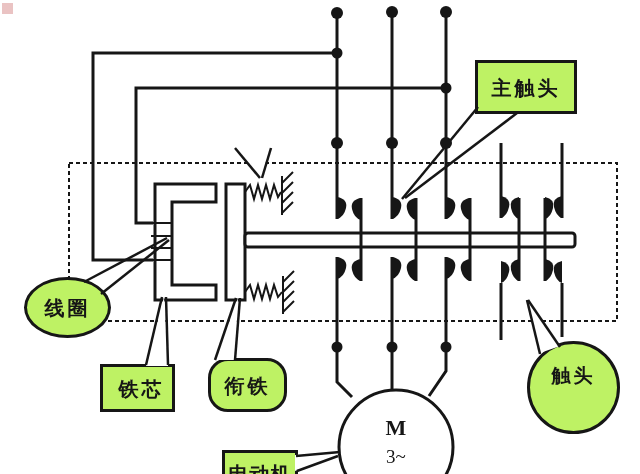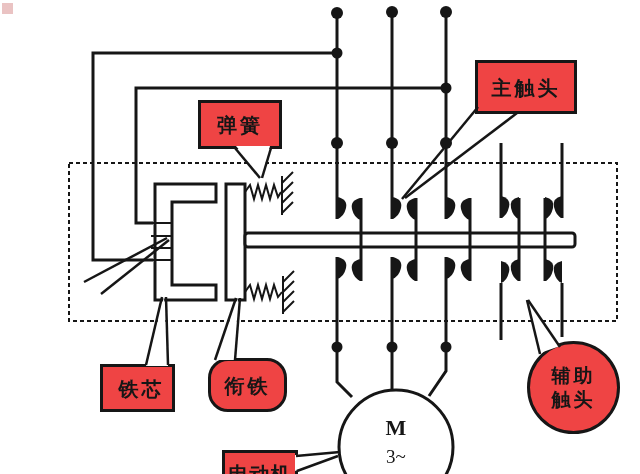--- a/index.html
+++ b/index.html
@@ -2,21 +2,21 @@
 <html><head>
 <meta charset="utf-8">
 <style>
   html,body{margin:0;padding:0;background:#888;}
   #stage{
     position:relative;width:640px;height:474px;overflow:hidden;
     background:#ffffff;font-family:"Liberation Sans","DejaVu Sans",sans-serif;
   }
   #stage svg{position:absolute;left:0;top:0;}
   .lbl{
-    position:absolute;box-sizing:border-box;background:#ef4444;border:3px solid #161616;
+    position:absolute;box-sizing:border-box;background:#bef264;border:3px solid #161616;
     color:#161616;font-weight:bold;text-align:center;letter-spacing:3px;z-index:2;
   }
   .lbl.round{border-radius:50%;}
   #tails{z-index:3;pointer-events:none;}
   .motor-txt{
     position:absolute;color:#161616;text-align:center;z-index:2;background:transparent;
     font-family:"Liberation Serif","DejaVu Serif",serif;
   }
   .corner{position:absolute;z-index:4;}
 </style>
@@ -131,39 +131,38 @@
 
     <g stroke="#161616" stroke-width="3" fill="none">
       <path d="M337,347 V382 L352,397"></path>
       <path d="M392,347 V391"></path>
       <path d="M446,347 V371 L429,396"></path>
     </g>
 
     <circle cx="396" cy="447" r="57" fill="#fff" stroke="#161616" stroke-width="3"></circle>
   </svg>
 
-  <div class="lbl" style="left:198px;top:100px;width:84px;height:49px;line-height:45px;font-size:20px;">
-    <span>弹簧</span>
-  </div>
 
   <div class="lbl" style="left:475px;top:60px;width:102px;height:54px;line-height:50px;font-size:20px;">
     <span>主触头</span>
   </div>
 
+  <div class="lbl round" style="left:24px;top:277px;width:87px;height:61px;line-height:57px;font-size:20px;">
+    <span>线圈</span>
+  </div>
 
   <div class="lbl" style="left:100px;top:364px;width:75px;height:48px;line-height:44px;font-size:20px;padding-left:8px;">
     <span>铁芯</span>
   </div>
 
   <div class="lbl" style="left:208px;top:358px;width:79px;height:54px;line-height:50px;font-size:20px;border-radius:20px;">
     <span>衔铁</span>
   </div>
 
   <div class="lbl round" style="left:527px;top:341px;width:93px;height:93px;font-size:19px;padding-top:20px;line-height:24px;">
-    <div>辅助</div>
     <div>触头</div>
   </div>
 
   <div class="lbl" style="left:222px;top:450px;width:76px;height:42px;font-size:20px;padding-top:8px;letter-spacing:1px;">
     <span>电动机</span>
   </div>
 
   <div class="motor-txt" style="left:381px;top:415px;width:30px;font-size:22px;font-weight:bold;">M</div>
   <div class="motor-txt" style="left:380px;top:446px;width:32px;font-size:19px;">3~</div>
 

